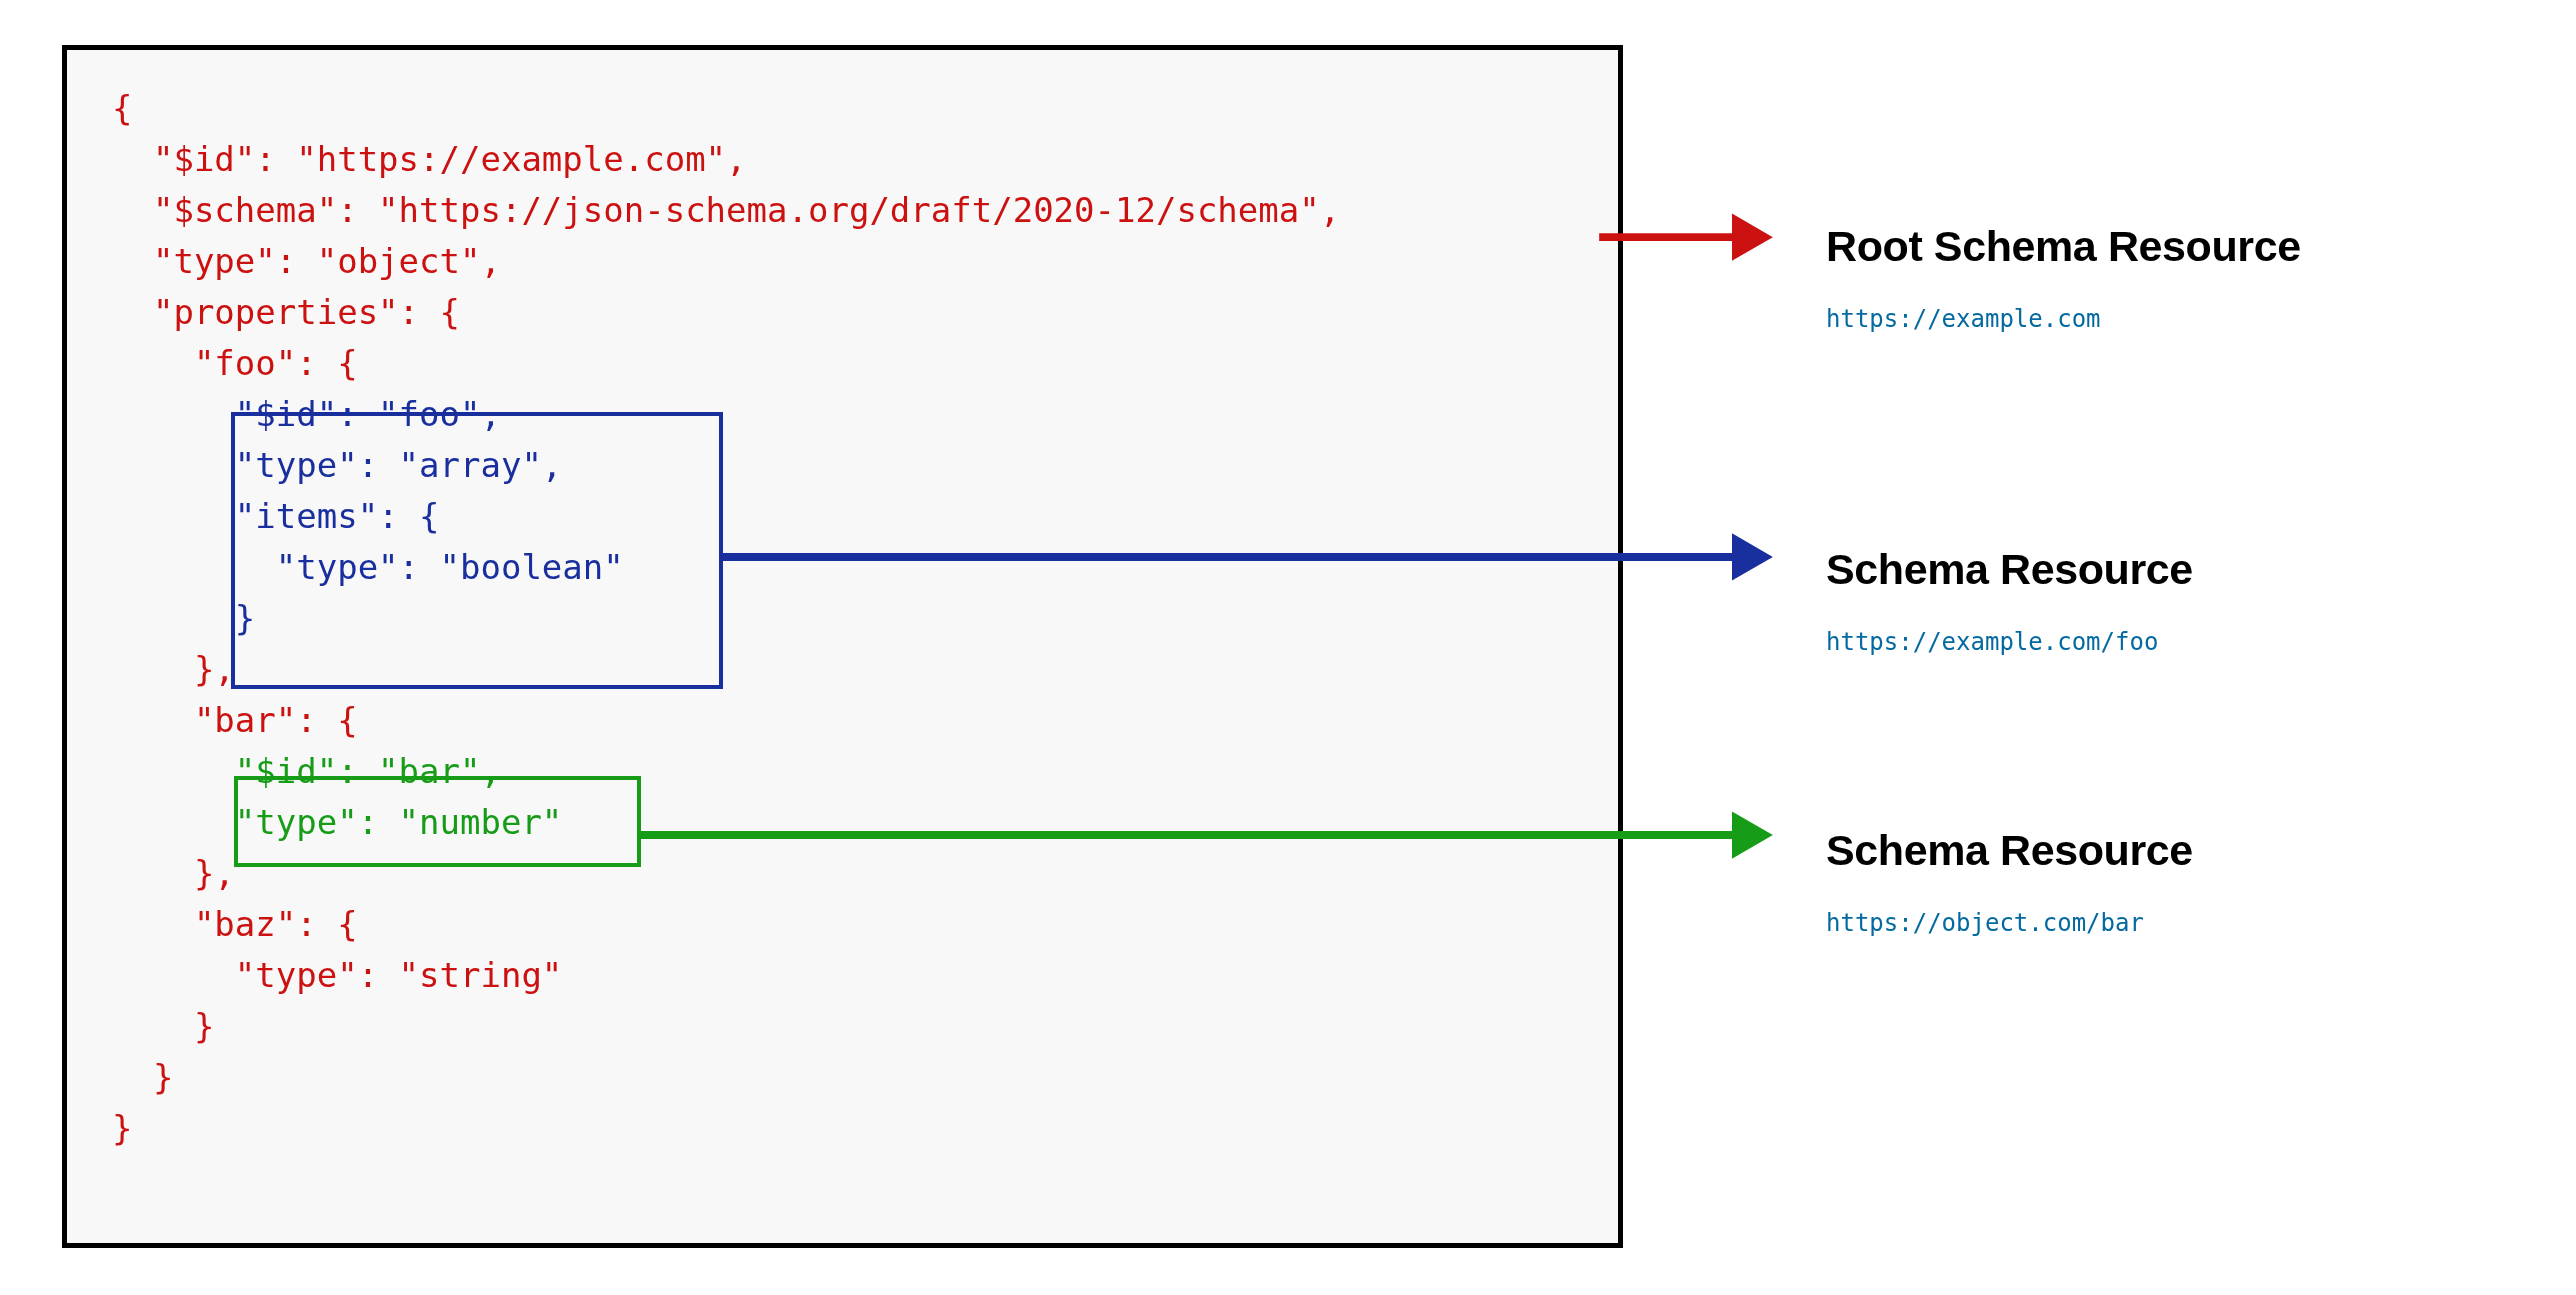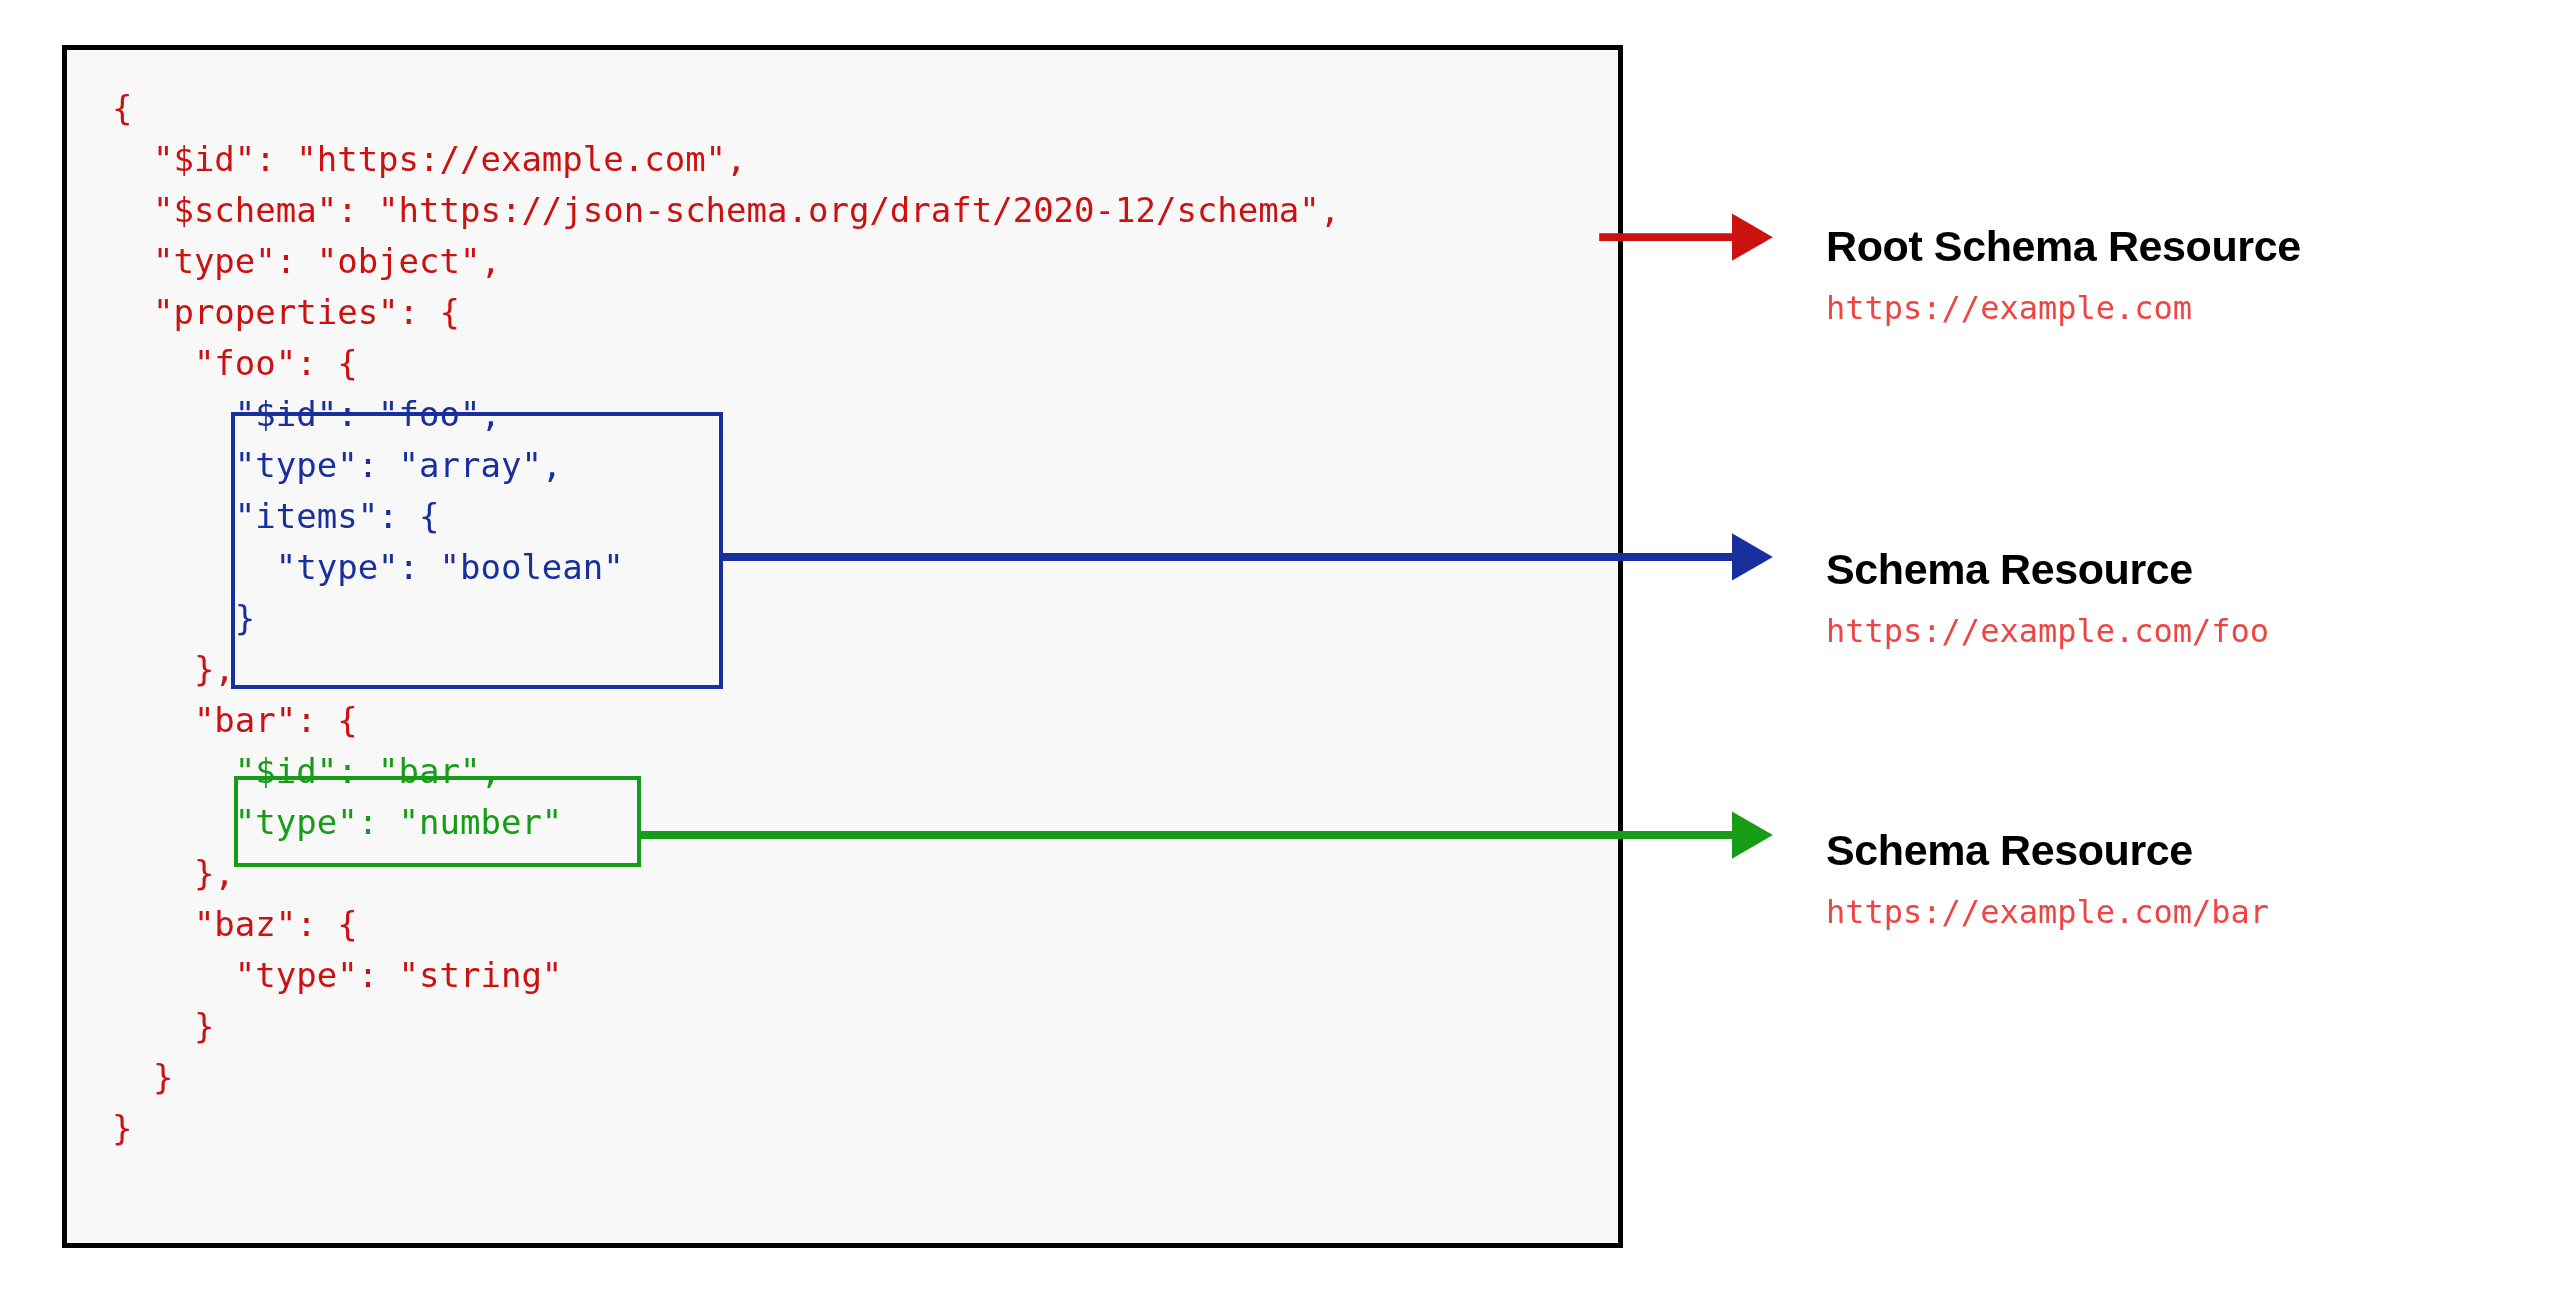--- a/index.html
+++ b/index.html
@@ -102,25 +102,25 @@
     font-weight: bold;
     font-size: 43px;
     line-height: 52px;
     color: #000000;
     white-space: nowrap;
     letter-spacing: -0.4px;
     margin-top: 20px;
   }
   .ann-url {
     font-family: "DejaVu Sans Mono", monospace;
-    font-size: 32px;
+    font-size: 24px;
     line-height: 42px;
-    color: #ef4444;
+    color: #0369a1;
     white-space: nowrap;
-    margin-top: 15px;
+    margin-top: 26px;
   }
 </style>
 </head>
 <body>
 
 <div id="stage">
 
   <div class="code-panel">
     <pre class="code-block" id="code-block"><span class="code-line c-red">{</span><span class="code-line c-red">  "$id": "https://example.com",</span><span class="code-line c-red">  "$schema": "https://json-schema.org/draft/2020-12/schema",</span><span class="code-line c-red">  "type": "object",</span><span class="code-line c-red">  "properties": {</span><span class="code-line c-red">    "foo": {</span><span class="code-line c-blue">      "$id": "foo",</span><span class="code-line c-blue">      "type": "array",</span><span class="code-line c-blue">      "items": {</span><span class="code-line c-blue">        "type": "boolean"</span><span class="code-line c-blue">      }</span><span class="code-line c-red">    },</span><span class="code-line c-red">    "bar": {</span><span class="code-line c-green">      "$id": "bar",</span><span class="code-line c-green">      "type": "number"</span><span class="code-line c-red">    },</span><span class="code-line c-red">    "baz": {</span><span class="code-line c-red">      "type": "string"</span><span class="code-line c-red">    }</span><span class="code-line c-red">  }</span><span class="code-line c-red">}</span></pre>
 
@@ -154,17 +154,17 @@
     <div class="ann-url">https://example.com</div>
   </div>
 
   <div class="annotation ann-2">
     <div class="ann-title">Schema Resource</div>
     <div class="ann-url">https://example.com/foo</div>
   </div>
 
   <div class="annotation ann-3">
     <div class="ann-title">Schema Resource</div>
-    <div class="ann-url">https://example.com/bar</div>
+    <div class="ann-url">https://object.com/bar</div>
   </div>
 
 </div>
 
 
 </body></html>

